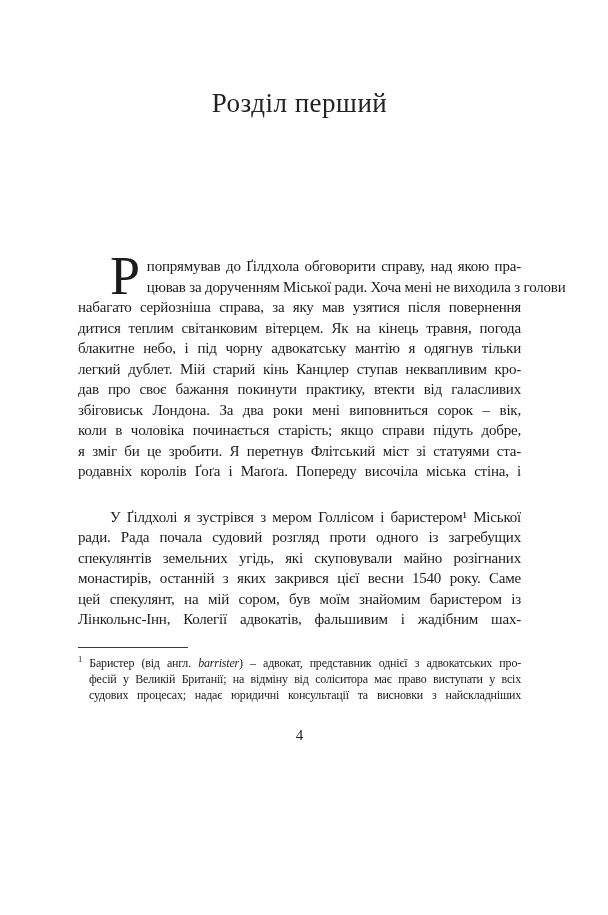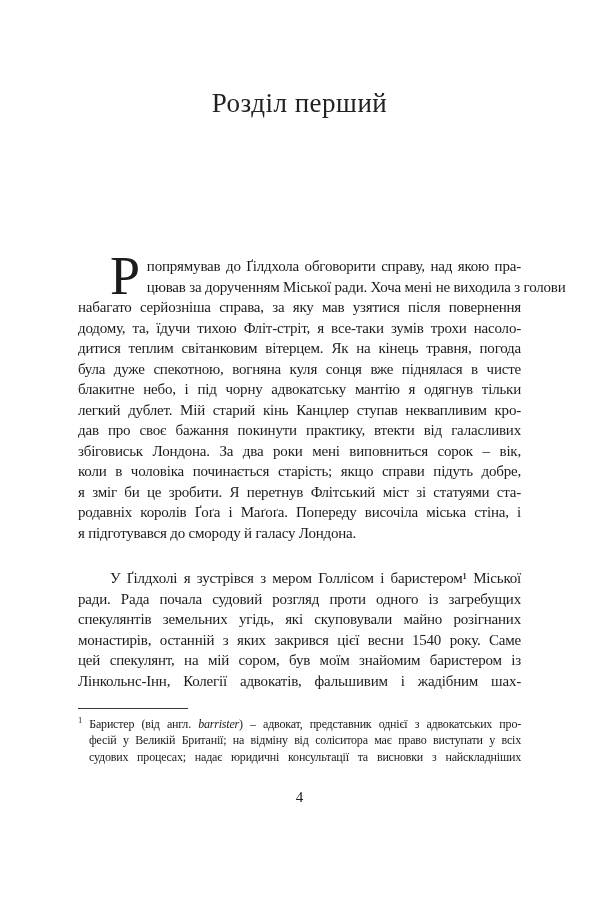--- a/index.html
+++ b/index.html
@@ -102,31 +102,28 @@
 
     <h1 class="chapter-title">Розділ перший</h1>
 
     <div class="body-text">
 
       <div class="para">
         <span class="dropcap">Р</span>
           <div class="line">попрямував до Ґілдхола обговорити справу, над якою пра-</div>
           <div class="line">цював за дорученням Міської ради. Хоча мені не виходила з голови</div>
           <div class="line">набагато серйозніша справа, за яку мав узятися після повернення</div>
-          <div class="line">додому, та, їдучи тихою Фліт-стріт, я все-таки зумів трохи насоло-</div>
           <div class="line">дитися теплим світанковим вітерцем. Як на кінець травня, погода</div>
-          <div class="line">була дуже спекотною, вогняна куля сонця вже піднялася в чисте</div>
           <div class="line">блакитне небо, і під чорну адвокатську мантію я одягнув тільки</div>
           <div class="line">легкий дублет. Мій старий кінь Канцлер ступав неквапливим кро-</div>
           <div class="line">дав про своє бажання покинути практику, втекти від галасливих</div>
           <div class="line">збіговиськ Лондона. За два роки мені виповниться сорок – вік,</div>
           <div class="line">коли в чоловіка починається старість; якщо справи підуть добре,</div>
           <div class="line">я зміг би це зробити. Я перетнув Флітський міст зі статуями ста-</div>
           <div class="line">родавніх королів Ґоґа і Маґоґа. Попереду височіла міська стіна, і</div>
-          <div class="line line-last">я підготувався до смороду й галасу Лондона.</div>
         </div>
 
       <div class="para indent-first">
           <div class="line">У Ґілдхолі я зустрівся з мером Голлісом і баристером¹ Міської</div>
           <div class="line">ради. Рада почала судовий розгляд проти одного із загребущих</div>
           <div class="line">спекулянтів земельних угідь, які скуповували майно розігнаних</div>
           <div class="line">монастирів, останній з яких закрився цієї весни 1540 року. Саме</div>
           <div class="line">цей спекулянт, на мій сором, був моїм знайомим баристером із</div>
           <div class="line">Лінкольнс-Інн, Колегії адвокатів, фальшивим і жадібним шах-</div>
         </div>

